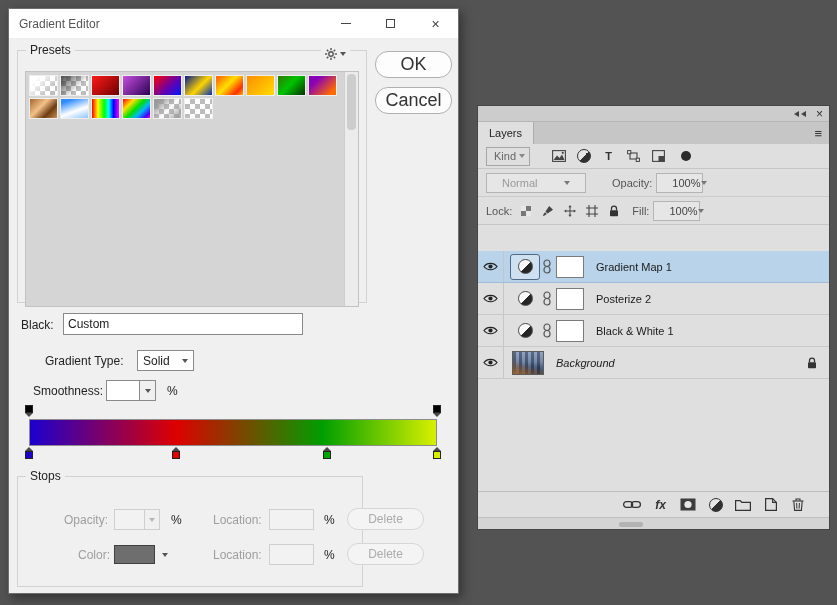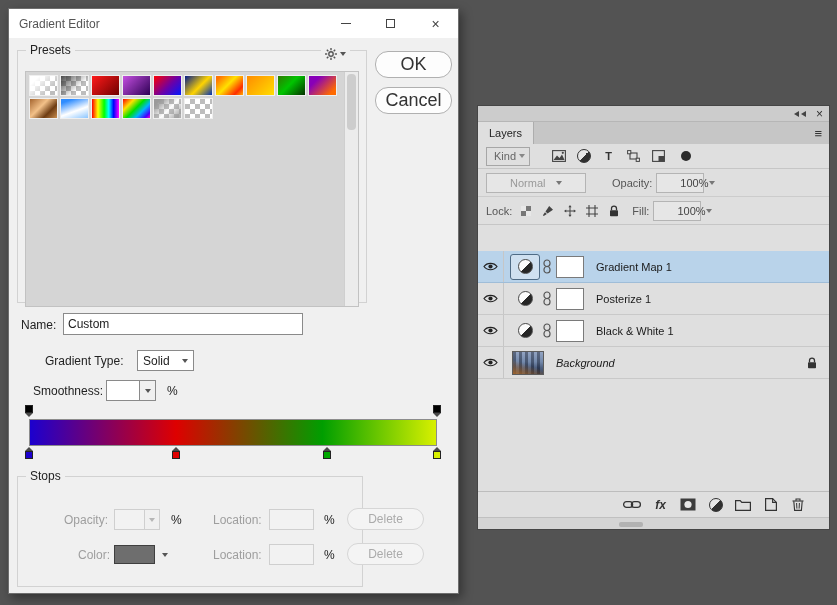--- a/index.html
+++ b/index.html
@@ -84,21 +84,21 @@
   .hamburger { margin-left:auto; margin-right:7px; align-self:center; font-size:13px; color:#333; }
 
   .filter-row { position:absolute; left:0; top:38px; right:0; height:25px; display:flex; align-items:center; border-bottom:1px solid #c6c6c6; }
   .kind-combo { margin-left:8px; width:44px; height:19px; border:1px solid #a6a6a6; display:flex; align-items:center; padding:0 4px; gap:3px; font-size:11px; color:#666; }
   .kind-combo .caret { margin-left:auto; border-top-color:#888; }
   .ficon { width:17px; height:17px; display:flex; align-items:center; justify-content:center; margin-left:8px; font-size:11px; font-weight:bold; color:#333; }
   .ficon:first-of-type { margin-left:20px; }
   .filter-toggle { width:10px; height:10px; border-radius:50%; background:#2b2b2b; margin-left:14px; }
 
   .blend-row { position:absolute; left:0; top:63px; right:0; height:28px; display:flex; align-items:center; border-bottom:1px solid #cccccc; }
-  .flat-combo { height:20px; border:1px solid #b4b4b4; background:#e6e6e6; display:flex; align-items:center; padding:0 23px; font-size:11px; }
+  .flat-combo { height:20px; border:1px solid #b4b4b4; background:#e6e6e6; display:flex; align-items:center; padding:0 15px; font-size:11px; }
   .flat-combo .caret { margin-left:auto; border-top-color:#777; }
   .blend-combo { margin-left:8px; width:100px; color:#999; }
   .plabel { font-size:11px; color:#555; white-space:nowrap; }
   .op-label { margin-left:26px; }
   .val-combo { margin-left:4px; width:47px; color:#444; }
 
   .lock-row { position:absolute; left:0; top:91px; right:0; height:28px; display:flex; align-items:center; border-bottom:1px solid #c6c6c6; }
   .lock-label { margin-left:8px; }
   .licon { width:16px; height:16px; display:flex; align-items:center; justify-content:center; margin-left:6px; }
   .checker-mini { width:10px; height:10px; background:conic-gradient(#777 25%, #e8e8e8 0 50%, #777 0 75%, #e8e8e8 0); }
@@ -216,21 +216,21 @@
         </div>
       <div class="vscroll">
           <div class="vhandle"></div>
         </div>
     </div>
   </fieldset>
 
   <button class="win-btn" style="top:42px">OK</button>
   <button class="win-btn" style="top:78px">Cancel</button>
 
-  <span class="dlg-label" style="left:12px;top:309px">Name:</span>
+  <span class="dlg-label" style="left:12px;top:309px">Black:</span>
   <input class="text-input" style="left: 54px; top: 304px; width: 240px;" value="Custom">
 
   <span class="dlg-label" style="left:36px;top:345px">Gradient Type:</span>
   <div class="combo" style="left:128px;top:341px;width:57px">
     <span>Solid</span>
     <span class="caret"></span>
   </div>
 
   <span class="dlg-label" style="left:24px;top:375px">Smoothness:</span>
   <div class="spin-combo" style="left:97px;top:371px">
@@ -425,21 +425,21 @@
         <span class="adj-wrap">
           <span class="adj-circle"></span>
         </span>
         <span class="link-ico">
           <svg width="8" height="15" viewBox="0 0 8 15">
             <rect x="1" y="1" width="6" height="6.5" rx="3" fill="none" stroke="#555" stroke-width="1.2"></rect>
             <rect x="1" y="7.5" width="6" height="6.5" rx="3" fill="none" stroke="#555" stroke-width="1.2"></rect>
           </svg>
         </span>
         <span class="mask-thumb"></span>
-        <span class="layer-name">Posterize 1</span>
+        <span class="layer-name">Posterize 2</span>
       </div>
       <div class="layer-row">
         <span class="eye-cell">
           <svg width="15" height="11" viewBox="0 0 15 11">
             <path d="M1 5.5 C4 1.2 11 1.2 14 5.5 C11 9.8 4 9.8 1 5.5 Z" fill="none" stroke="#222" stroke-width="1.2"></path>
             <circle cx="7.5" cy="5.5" r="2.1" fill="#222"></circle>
           </svg>
         </span>
         <span class="adj-wrap">
           <span class="adj-circle"></span>

